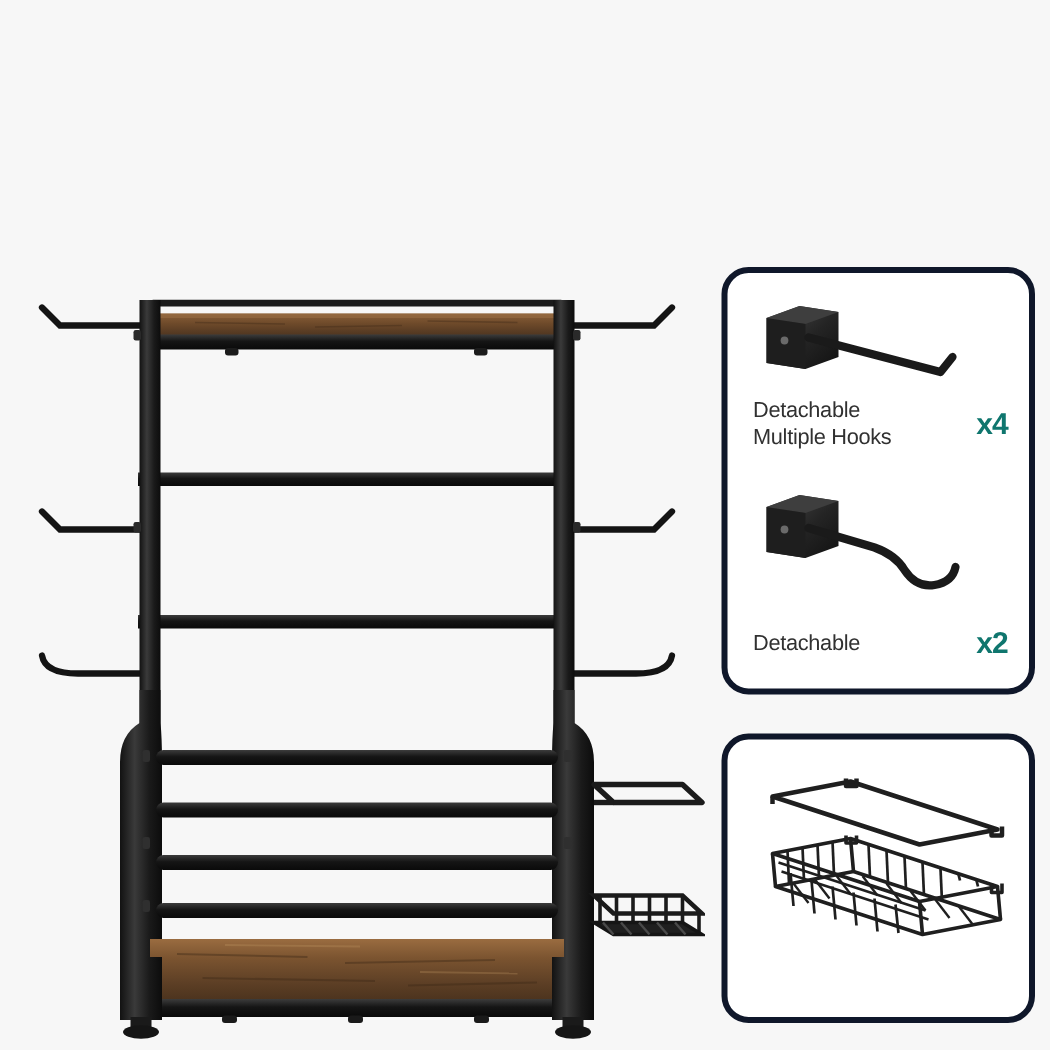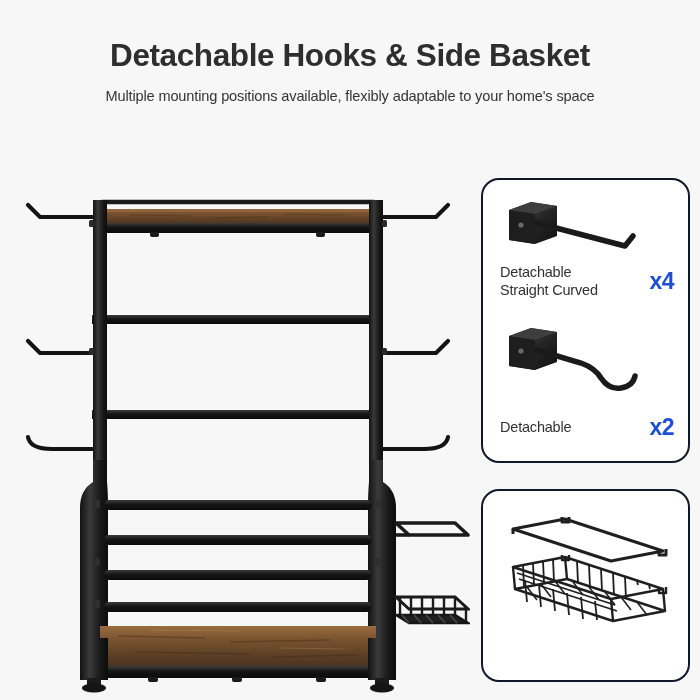--- a/index.html
+++ b/index.html
@@ -54,21 +54,21 @@
     top: 160px;
     width: 470px;
     height: 540px;
   }
   #product svg { display: block; }
 
   
   .panel {
     position: absolute;
     background: #ffffff;
-    border: 2px solid #0f172a;
+    border: 4px solid #0f172a;
     border-radius: 18px;
     box-sizing: border-box;
   }
   #panel-hooks {
     left: 481px;
     top: 178px;
     width: 209px;
     height: 285px;
   }
   #panel-basket {
@@ -93,47 +93,43 @@
     padding: 0 14px 0 17px;
   }
   .part-label {
     font-size: 14.5px;
     line-height: 1.25;
     color: #313131;
     letter-spacing: -0.2px;
     flex: 1 1 auto;
   }
   .part-qty {
-    font-size: 23px;
+    font-size: 20px;
     font-weight: bold;
-    color: #1d4ed8;
+    color: #0f766e;
     letter-spacing: -0.5px;
     flex: 0 0 auto;
     margin-left: 22px;
   }
 
   
   #fig-straight { top: 12px; height: 68px; }
   #row-straight { top: 78px; height: 46px; }
   #fig-curved   { top: 142px; height: 76px; }
   #row-curved   { top: 224px; height: 46px; }
 
   
   #fig-basket { top: 10px; height: 128px; }
   #row-basket { top: 142px; height: 40px; }
 </style>
 </head>
 <body>
 
 <div id="stage">
 
-  <div id="header">
-    <h1 id="title">Detachable Hooks &amp; Side Basket</h1>
-    <p id="subtitle">Multiple mounting positions available, flexibly adaptable to your home's space</p>
-  </div>
 
   <div id="product">
     <svg width="470" height="540" viewBox="0 0 470 540" xmlns="http://www.w3.org/2000/svg">
       <defs>
         <linearGradient id="woodTop" x1="0" y1="0" x2="0" y2="1">
           <stop offset="0%" stop-color="#8a5f38"></stop>
           <stop offset="45%" stop-color="#6e4a2a"></stop>
           <stop offset="100%" stop-color="#4d3420"></stop>
         </linearGradient>
         <linearGradient id="woodBot" x1="0" y1="0" x2="0" y2="1">
@@ -299,21 +295,21 @@
           <circle cx="38" cy="33" r="2.6" fill="#6a6a6a"></circle>
         </g>
 
         <path d="M54 31 L142 54 L150 44" fill="none" stroke="#1a1a1a" stroke-width="5.5" stroke-linecap="round" stroke-linejoin="round"></path>
       </svg>
     </div>
 
     <div class="part-row" id="row-straight">
       <div class="part-label">
         <div>Detachable</div>
-        <div>Straight Curved</div>
+        <div>Multiple Hooks</div>
       </div>
       <div class="part-qty">x4</div>
     </div>
 
     <div class="part-fig" id="fig-curved">
       <svg width="209" height="76" viewBox="0 0 209 76" xmlns="http://www.w3.org/2000/svg">
         <defs>
           <linearGradient id="brkt2" x1="0" y1="0" x2="1" y2="1">
             <stop offset="0%" stop-color="#4a4a4a"></stop>
             <stop offset="55%" stop-color="#242424"></stop>

